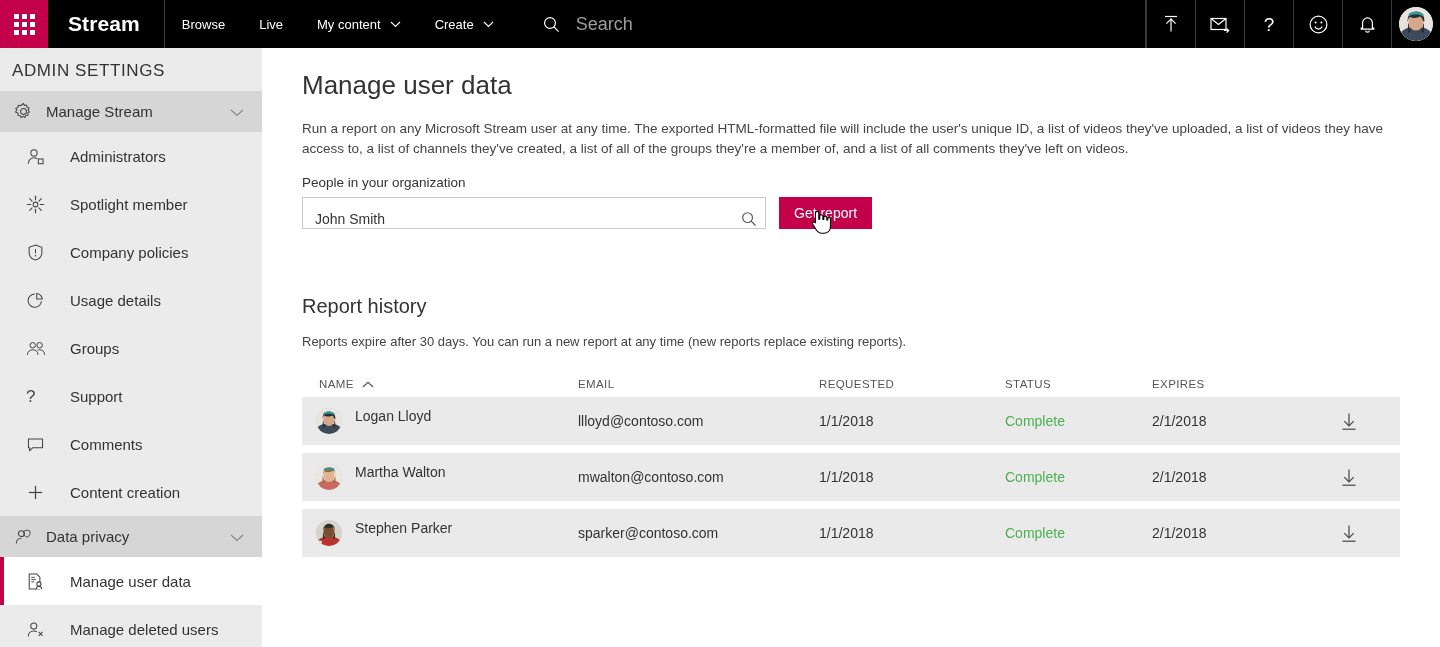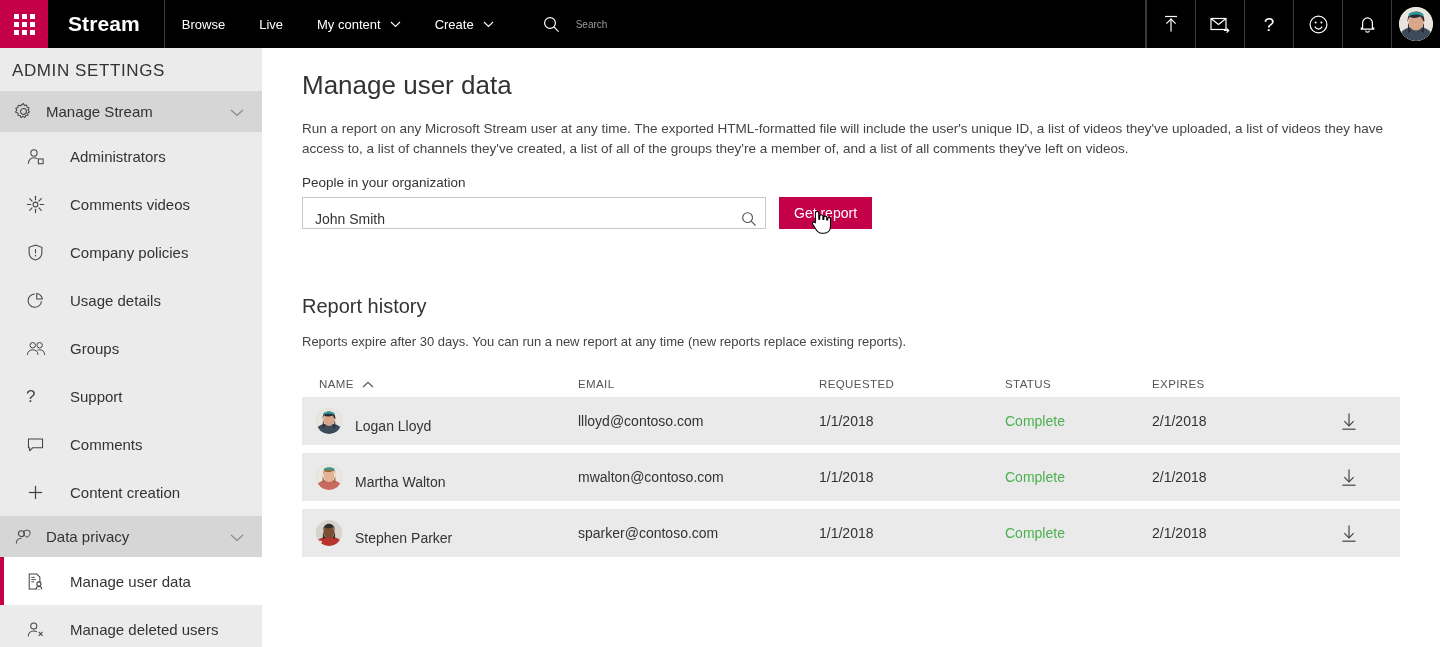--- a/index.html
+++ b/index.html
@@ -53,21 +53,21 @@
   .searchwrap {
     flex: 1;
     display: flex; align-items: center;
     padding-left: 22px;
     border-right: 1px solid #3a3a3a;
     margin-left: 10px;
   }
   .searchwrap .sicon { margin-right: 14px; display: flex; }
   .searchinput {
     background: transparent; border: none; outline: none;
-    color: #e8e8e8; font-size: 10px;
+    color: #e8e8e8; font-size: 18px;
     font-family: "Liberation Sans", sans-serif;
     width: 560px;
   }
   .searchinput::placeholder { color: #9c9c9c; }
 
   .navicons { display: flex; align-items: stretch; }
   .navicon {
     width: 49px;
     display: flex; align-items: center; justify-content: center;
     border-left: 1px solid #3a3a3a;
@@ -181,21 +181,21 @@
   }
   .tbl-head .th { text-transform: uppercase; }
   .th-sort { margin-left: 8px; display: inline-block; vertical-align: middle; }
   .tbl-row {
     display: flex; align-items: center;
     height: 48px;
     background: #EAEAEA;
     margin-bottom: 8px;
     font-size: 14px; color: #333;
   }
-  .c-name  { width: 276px; display: flex; align-items: flex-end; padding-left: 14px; }
+  .c-name  { width: 276px; display: flex; align-items: flex-start; padding-left: 14px; }
   .c-email { width: 241px; }
   .c-req   { width: 186px; }
   .c-status{ width: 147px; }
   .c-exp   { width: 178px; }
   .c-dl    { flex: 1; display: flex; justify-content: flex-end; padding-right: 42px; }
   .tbl-head .c-name { padding-left: 17px; }
   .row-avatar {
     width: 26px; height: 26px; border-radius: 50%;
     overflow: hidden; margin-right: 13px; flex: none;
     position: relative; background: #cfcfcf;
@@ -358,21 +358,21 @@
             <line x1="10" y1="15" x2="10" y2="18.6"></line>
           <line x1="1.4" y1="10" x2="5" y2="10"></line>
             <line x1="15" y1="10" x2="18.6" y2="10"></line>
           <line x1="3.9" y1="3.9" x2="6.4" y2="6.4"></line>
             <line x1="13.6" y1="13.6" x2="16.1" y2="16.1"></line>
           <line x1="16.1" y1="3.9" x2="13.6" y2="6.4"></line>
             <line x1="6.4" y1="13.6" x2="3.9" y2="16.1"></line>
         </g>
       </svg>
     </span>
-    <span class="ilabel">Comments videos</span>
+    <span class="ilabel">Spotlight member</span>
   </div>
 
   <div class="sb-item">
     <span class="iicon">
       <svg width="19" height="19" viewBox="0 0 20 20">
         <path d="M10 2.2l6.7 2.4v5.2c0 4-3 7.2-6.7 8.2-3.7-1-6.7-4.2-6.7-8.2V4.6z" fill="none" stroke="#444" stroke-width="1.1"></path>
         <line x1="10" y1="6.4" x2="10" y2="11" stroke="#444" stroke-width="1.1"></line>
         <circle cx="10" cy="13.3" r=".8" fill="#444"></circle>
       </svg>
     </span>

